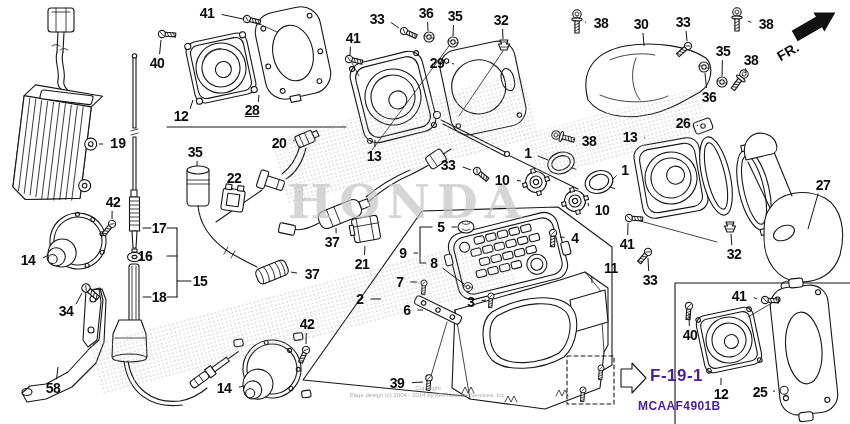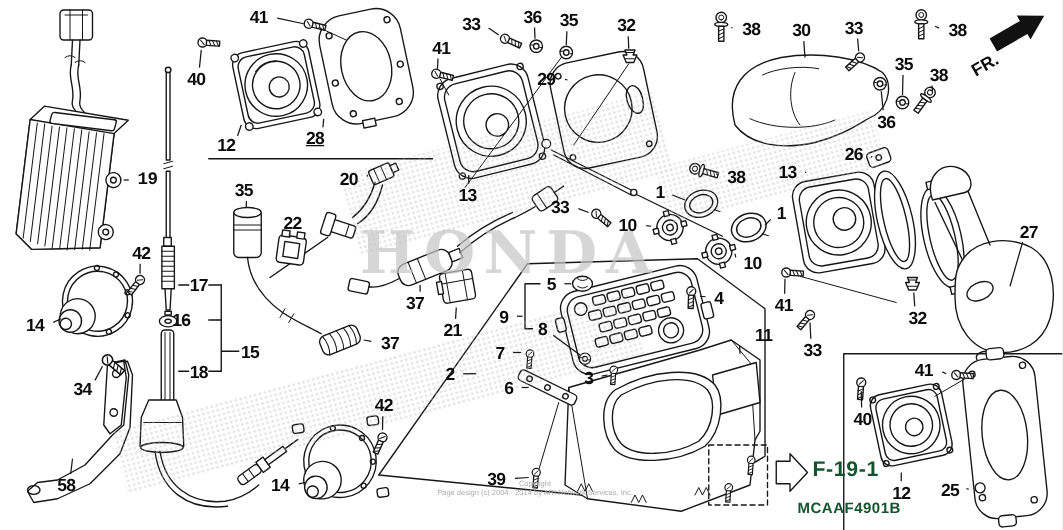--- a/index.html
+++ b/index.html
@@ -9,21 +9,21 @@
   #art{z-index:1;}
   #watermark-svg{z-index:2;pointer-events:none;}
   #leader-layer{z-index:3;pointer-events:none;}
   #callout-layer{position:absolute;left:0;top:0;width:850px;height:424px;z-index:4;pointer-events:none;}
   .callout{position:absolute;transform:translate(-50%,-50%);font:700 14px "Liberation Sans",sans-serif;
            color:#0c0c0c;white-space:nowrap;letter-spacing:-0.5px;}
   .ln{fill:none;stroke:#161616;stroke-width:1.1;stroke-linecap:round;stroke-linejoin:round;}
   .lt{fill:none;stroke:#161616;stroke-width:0.8;stroke-linecap:round;}
   .wh{fill:#ffffff;stroke:#161616;stroke-width:1.1;stroke-linejoin:round;}
   .bk{fill:#111111;stroke:none;}
-  .toptext{position:absolute;z-index:5;color:#14532d;}
+  .toptext{position:absolute;z-index:5;color:#4c1d95;}
   #ref-label{left:650px;top:366px;font-weight:700;font-size:17px;letter-spacing:.5px;}
   #diagram-code{left:638px;top:399px;font-weight:700;font-size:12px;letter-spacing:.4px;}
   #copyright{left:308px;top:385px;width:240px;text-align:center;color:#ababab;
              font-size:6px;line-height:7px;z-index:5;position:absolute;}
   #wm-text{font-family:"DejaVu Serif",serif;font-weight:700;font-size:47px;letter-spacing:7px;
            fill:#c6c6c6;}
 </style>
 </head>
 <body>
 

